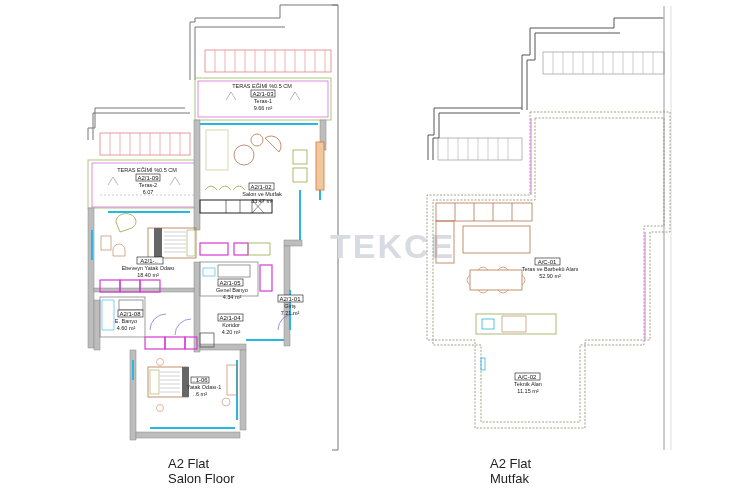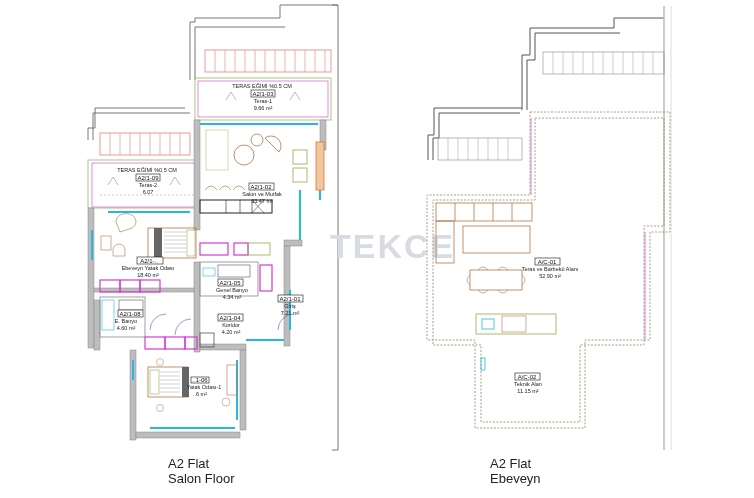--- a/index.html
+++ b/index.html
@@ -287,14 +287,14 @@
     <text class="lbl" x="528" y="393">11.15 m²</text>
   </g>
 </svg>
 
 <div class="caption" style="left:168px;top:456px;">
   <div>A2 Flat</div>
   <div>Salon Floor</div>
 </div>
 <div class="caption" style="left:490px;top:456px;">
   <div>A2 Flat</div>
-  <div>Ebeveyn</div>
+  <div>Mutfak</div>
 </div>
 
 </body></html>

